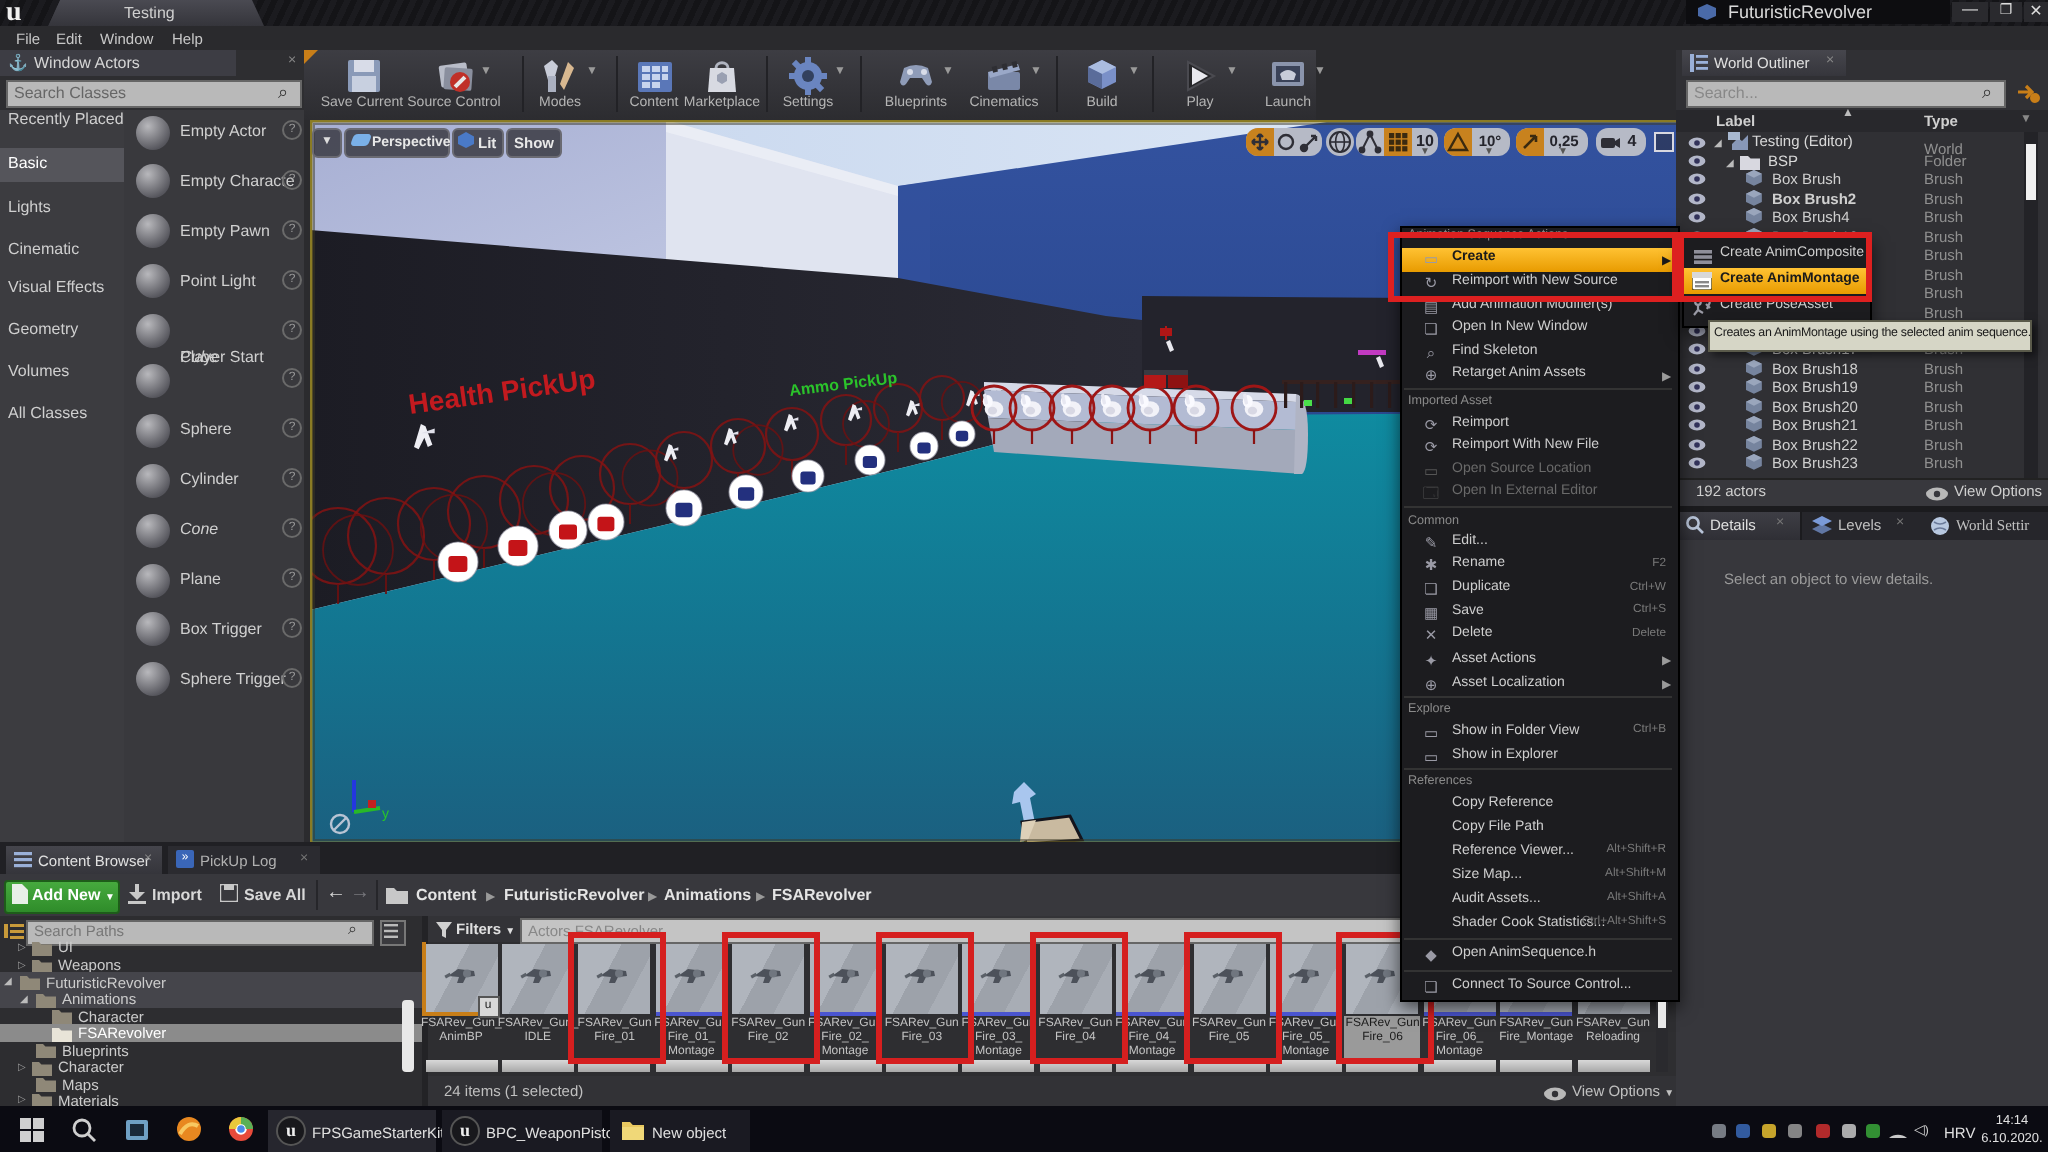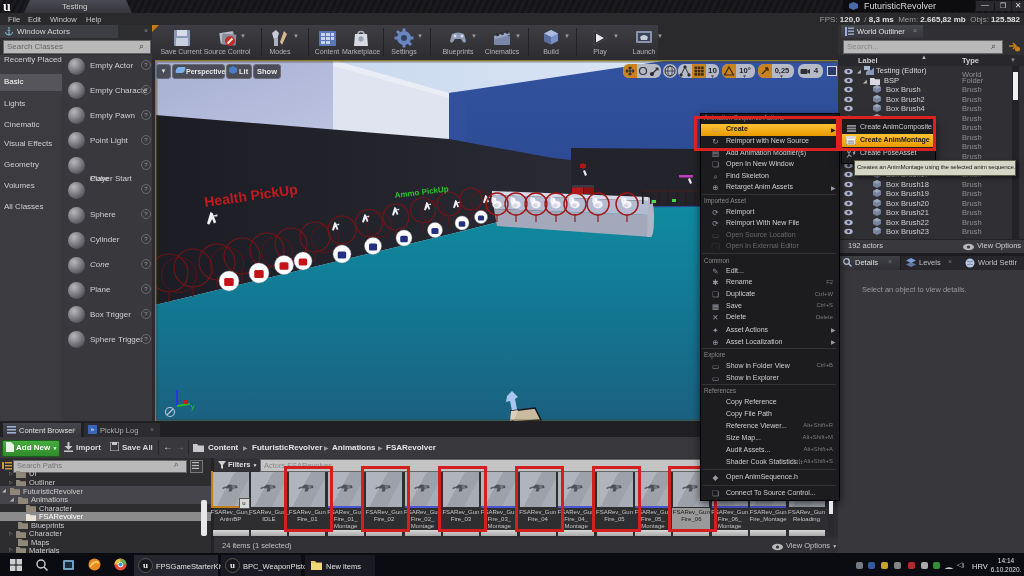--- a/index.html
+++ b/index.html
@@ -19,21 +19,20 @@
 <div class="abs txt" style="left:864px;top:1px;color:#dadada;font-size:9px;">FuturisticRevolver</div>
 <div class="abs" style="left:976px;top:1px;width:18px;height:10px;background:#2a2a2e;color:#ddd;font-size:8px;text-align:center;line-height:7px;">—</div>
 <div class="abs" style="left:995px;top:1px;width:16px;height:10px;background:#2a2a2e;color:#ddd;font-size:7px;text-align:center;line-height:9px;">❐</div>
 <div class="abs" style="left:1012px;top:1px;width:12px;height:10px;background:#2a2a2e;color:#ddd;font-size:8px;text-align:center;line-height:9px;">✕</div>
 
 <div class="abs" style="left:0;top:13px;width:1024px;height:12px;background:#2a2a2d;"></div>
 <div class="abs txt" style="left:8px;top:15px;font-size:7.5px;">File</div>
 <div class="abs txt" style="left:28px;top:15px;font-size:7.5px;">Edit</div>
 <div class="abs txt" style="left:50px;top:15px;font-size:7.5px;">Window</div>
 <div class="abs txt" style="left:86px;top:15px;font-size:7.5px;">Help</div>
-<div class="abs txt" style="left:690px;top:15px;width:330px;text-align:right;font-size:8px;color:#9a9a9a;">FPS: <b style="color:#e0e0e0;">120,0</b>&nbsp; / <b style="color:#e0e0e0;">8,3 ms</b> &nbsp;Mem: <b style="color:#e0e0e0;">2.665,82 mb</b> &nbsp;Objs: <b style="color:#e0e0e0;">125.582</b></div>
 
 <div class="abs" id="leftpanel" style="left:0;top:25px;width:152px;height:396px;background:#2e2e31;"></div>
 <div class="abs" style="left:0px;top:25px;width:118px;height:13px;background:#3d3d44;"></div>
 <div class="abs txt" style="left:17px;top:27px;font-size:8px;color:#d5d5d5;">Window Actors</div>
 <div class="abs" style="left:4px;top:27px;width:9px;height:9px;color:#8ab4e8;font-size:8px;">⚓</div>
 <div class="abs" style="left:144px;top:27px;color:#888;font-size:7px;">×</div>
 <div class="abs" style="left:3px;top:40px;width:146px;height:12px;background:#b9b9b9;border:1px solid #666;"></div>
 <div class="abs" style="left:7px;top:42px;color:#666;font-size:8px;">Search Classes</div>
 <div class="abs" style="left:139px;top:41px;color:#333;font-size:9px;">⌕</div>
 
@@ -564,21 +563,21 @@
     </svg>
 <div class="abs" style="left:9px;top:469.5px;color:#999;font-size:5px;">▷</div>
 <svg class="abs" width="10" height="8" style="left:16px;top:469.5px;">
       <path d="M0 1 h3.5 l1.2 1.2 H10 V8 H0 Z" fill="#8f8878"></path>
     </svg>
 <div class="abs" style="left:29px;top:469px;color:#cccccc;font-size:7.5px;">UI</div>
 <div class="abs" style="left:9px;top:478.5px;color:#999;font-size:5px;">▷</div>
 <svg class="abs" width="10" height="8" style="left:16px;top:478.5px;">
       <path d="M0 1 h3.5 l1.2 1.2 H10 V8 H0 Z" fill="#8f8878"></path>
     </svg>
-<div class="abs" style="left:29px;top:478px;color:#cccccc;font-size:7.5px;">Outliner</div>
+<div class="abs" style="left:29px;top:478px;color:#cccccc;font-size:7.5px;">Weapons</div>
 <div class="abs" style="left:0;top:486.2px;width:211px;height:9.5px;background:#45454b;"></div>
 <div class="abs" style="left:2px;top:487.2px;color:#bbb;font-size:5px;">◢</div>
 <svg class="abs" width="10" height="8" style="left:10px;top:487.2px;">
       <path d="M0 1 h3.5 l1.2 1.2 H10 V8 H0 Z" fill="#8f8878"></path>
     </svg>
 <div class="abs" style="left:23px;top:486.7px;color:#cccccc;font-size:7.5px;">FuturisticRevolver</div>
 <div class="abs" style="left:0;top:494.8px;width:211px;height:9.5px;background:#45454b;"></div>
 <div class="abs" style="left:10px;top:495.8px;color:#bbb;font-size:5px;">◢</div>
 <svg class="abs" width="10" height="8" style="left:18px;top:495.8px;">
       <path d="M0 1 h3.5 l1.2 1.2 H10 V8 H0 Z" fill="#8f8878"></path>
@@ -869,21 +868,21 @@
 <svg class="abs" width="10" height="7" style="left:844px;top:96px;">
       <ellipse cx="4.5" cy="3.5" rx="4.2" ry="2.7" fill="#b2b6c8"></ellipse>
       <circle cx="4.5" cy="3.5" r="1.4" fill="#32325a"></circle>
     </svg>
 <svg class="abs" width="9" height="9" style="left:873px;top:95px;">
       <g transform="scale(0.88)">
         <path d="M4.5 0 L9 2.2 V6.8 L4.5 9 L0 6.8 V2.2 Z" fill="#76849e"></path>
         <path d="M4.5 0 L9 2.2 L4.5 4.4 L0 2.2 Z" fill="#9aa6bc"></path>
       </g>
     </svg>
-<div class="abs" style="left:886px;top:95px;color:#cfcfcf;font-size:7.5px;">Box Brush2</div>
+<div class="abs" style="left:886px;top:95px;color:#cfcfcf;font-size:7.5px;font-weight:bold;">Box Brush2</div>
 <div class="abs" style="left:962px;top:95px;color:#909090;font-size:7.5px;">Brush</div>
 <svg class="abs" width="10" height="7" style="left:844px;top:105px;">
       <ellipse cx="4.5" cy="3.5" rx="4.2" ry="2.7" fill="#b2b6c8"></ellipse>
       <circle cx="4.5" cy="3.5" r="1.4" fill="#32325a"></circle>
     </svg>
 <svg class="abs" width="9" height="9" style="left:873px;top:104px;">
       <g transform="scale(0.88)">
         <path d="M4.5 0 L9 2.2 V6.8 L4.5 9 L0 6.8 V2.2 Z" fill="#76849e"></path>
         <path d="M4.5 0 L9 2.2 L4.5 4.4 L0 2.2 Z" fill="#9aa6bc"></path>
       </g>
@@ -1070,21 +1069,21 @@
         <path d="M5 4 L10 6.5 5 9 0 6.5Z" opacity="0.7"></path>
       </g>
     </svg>
 <div class="abs" style="left:919px;top:258px;color:#c0c0c0;font-size:7.5px;">Levels</div>
 <div class="abs" style="left:948px;top:258px;color:#777;font-size:7px;">×</div>
 <div class="abs" style="left:961px;top:256px;width:63px;height:14px;background:#26262b;"></div>
 <svg class="abs" width="10" height="10" style="left:965px;top:258px;">
       <circle cx="5" cy="5" r="4.5" fill="#b8c8e0"></circle>
       <path d="M2 3 Q5 5 8 3 M2 7 Q5 5 8 7" stroke="#6a7a9a" stroke-width="0.8" fill="none"></path>
     </svg>
-<div class="abs" style="left:978px;top:258px;color:#c0c0c0;font-size:7.5px;">World Settir</div>
+<div class="abs" style="left:978px;top:258px;color:#c0c0c0;font-size:7.5px;font-family:Liberation Serif, serif;">World Settir</div>
 <div class="abs" style="left:838px;top:270px;width:186px;height:283px;background:#37373c;"></div>
 <div class="abs" style="left:862px;top:285px;color:#9a9a9a;font-size:7.5px;">Select an object to view details.</div>
 <div class="abs" style="left:700px;top:113px;width:138px;height:386px;background:#1c1c1f;border:1px solid #000;box-shadow:0 3px 8px rgba(0,0,0,.6);"></div>
 <div class="abs" style="left:704px;top:113.5px;color:#8a8a8a;font-size:6.3px;">Animation Sequence Actions</div>
 <div class="abs" style="left:701px;top:123.5px;width:136px;height:12.5px;background:linear-gradient(#ffc233,#e89b00);"></div>
 <div class="abs" style="left:710px;top:125.0px;width:11px;color:#9a9aa5;font-size:7.5px;line-height:9px;text-align:center;">▭</div>
 <div class="abs" style="left:726px;top:125.0px;color:#1a1a1a;font-size:7px;font-weight:bold;">Create</div>
 <div class="abs" style="left:831px;top:125.5px;color:#1a1a1a;font-size:6px;">▶</div>
 <div class="abs" style="left:710px;top:137.0px;width:11px;color:#9a9aa5;font-size:7.5px;line-height:9px;text-align:center;">↻</div>
 <div class="abs" style="left:726px;top:137.0px;color:#cfcfcf;font-size:7px;font-weight:normal;">Reimport with New Source</div>
@@ -1217,21 +1216,21 @@
 <div class="abs" style="left:138px;top:558px;width:13px;height:13px;border-radius:8px;background:#18181c;border:1px solid #555;color:#eee;font-size:9px;font-weight:bold;text-align:center;line-height:13px;font-family:'Liberation Serif',serif;">u</div>
 <div class="abs" style="left:156px;top:562px;color:#e0e0e0;font-size:7.5px;">FPSGameStarterKit ...</div>
 <div class="abs" style="left:221px;top:555px;width:80px;height:21px;background:#1a1a22;border-bottom:2px solid #78b8e8;"></div>
 <div class="abs" style="left:225px;top:558px;width:13px;height:13px;border-radius:8px;background:#18181c;border:1px solid #555;color:#eee;font-size:9px;font-weight:bold;text-align:center;line-height:13px;font-family:'Liberation Serif',serif;">u</div>
 <div class="abs" style="left:243px;top:562px;color:#e0e0e0;font-size:7.5px;">BPC_WeaponPistol...</div>
 <div class="abs" style="left:305px;top:555px;width:70px;height:21px;background:#1a1a22;border-bottom:2px solid #78b8e8;"></div>
 <svg class="abs" width="11" height="10" style="left:311px;top:560px;">
       <path d="M0 1 h4 l1.4 1.5 H11 V10 H0 Z" fill="#e8c860"></path>
       <path d="M0 3.5 H11 V10 H0 Z" fill="#f0d878"></path>
     </svg>
-<div class="abs" style="left:326px;top:562px;color:#e0e0e0;font-size:7.5px;">New items</div>
+<div class="abs" style="left:326px;top:562px;color:#e0e0e0;font-size:7.5px;">New object</div>
 <div class="abs" style="left:856px;top:562px;width:7px;height:7px;background:#8a8f98;border-radius:2px;opacity:0.85;"></div>
 <div class="abs" style="left:868px;top:562px;width:7px;height:7px;background:#3a6ab8;border-radius:2px;opacity:0.85;"></div>
 <div class="abs" style="left:881px;top:562px;width:7px;height:7px;background:#e8c030;border-radius:2px;opacity:0.85;"></div>
 <div class="abs" style="left:894px;top:562px;width:7px;height:7px;background:#9a9a9a;border-radius:2px;opacity:0.85;"></div>
 <div class="abs" style="left:908px;top:562px;width:7px;height:7px;background:#d03030;border-radius:2px;opacity:0.85;"></div>
 <div class="abs" style="left:921px;top:562px;width:7px;height:7px;background:#c8c8c8;border-radius:2px;opacity:0.85;"></div>
 <div class="abs" style="left:933px;top:562px;width:7px;height:7px;background:#3aa83a;border-radius:2px;opacity:0.85;"></div>
 <svg class="abs" width="10" height="8" style="left:944px;top:562px;">
       <path d="M0.5 7 A7 7 0 0 1 9.5 7 Z" fill="#c8c8c8"></path>
     </svg>

